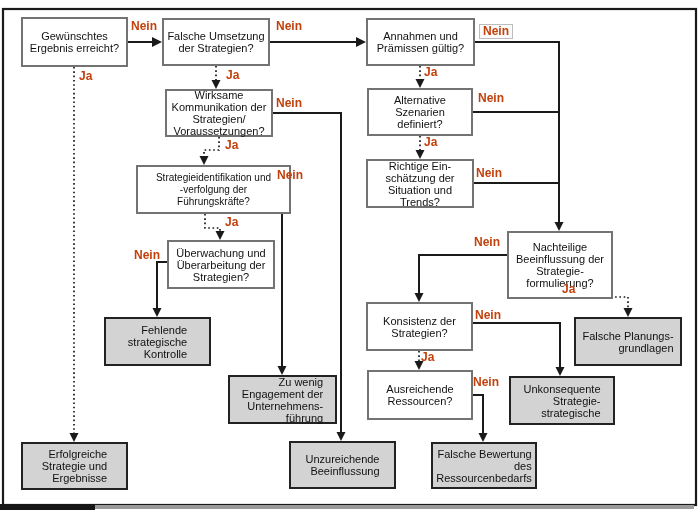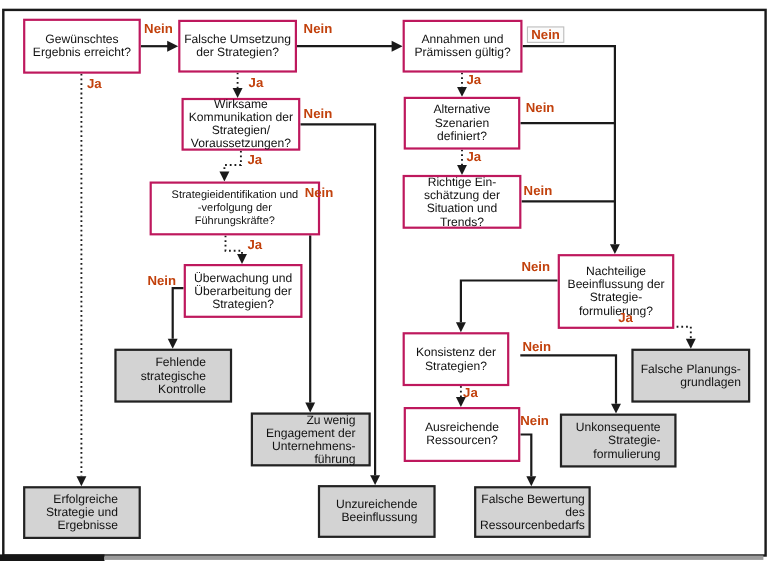--- a/index.html
+++ b/index.html
@@ -8,21 +8,21 @@
     font-family:"Liberation Sans",sans-serif;overflow:hidden;
   }
   svg.wires{position:absolute;left:0;top:0;width:700px;height:513px;}
   .s{stroke:#1a1a1a;stroke-width:2;fill:none;}
   .d{stroke:#1a1a1a;stroke-width:1.7;fill:none;stroke-dasharray:1.6 2.7;}
   .ah{fill:#1a1a1a;stroke:none;}
   .frame{fill:none;stroke:#1a1a1a;stroke-width:2.2;}
   .box{
     position:absolute;box-sizing:border-box;display:flex;align-items:center;justify-content:center;
     text-align:center;white-space:pre-line;font-size:11px;line-height:12px;color:#111;
-    border:2px solid #be185d;background:#fff;padding:1px;
+    border:2px solid #737373;background:#fff;padding:1px;
   }
   .box.result{background:var(--result-box-fill,#d3d3d3);border-color:#222;text-align:right;}
   .box.tight{font-size:10px;line-height:12px;}
   .lbl{
     position:absolute;font-weight:bold;font-size:12px;line-height:12px;color:#c2410c;white-space:nowrap;
   }
   .lbl.boxed{border:1px solid #bdbdbd;background:#fbfbfb;padding:0 3px 1px 3px;}
 </style>
 </head>
 <body>
@@ -132,21 +132,21 @@
 Überarbeitung der
 Strategien?</div>
   <div class="box" style="left:366px;top:159px;width:108px;height:49px">Richtige Ein-
 schätzung der
 Situation und
 Trends?</div>
   <div class="box" style="left:507px;top:231px;width:106px;height:68px">Nachteilige
 Beeinflussung der
 Strategie-
 formulierung?</div>
-  <div class="box" style="left:366px;top:302px;width:97px;height:49px">Konsistenz der
+  <div class="box" style="left:366px;top:302px;width:107px;height:49px">Konsistenz der
 Strategien?</div>
   <div class="box" style="left:367px;top:370px;width:106px;height:50px">Ausreichende
 Ressourcen?</div>
 
   <div class="box result" style="left:104px;top:317px;width:107px;height:49px">Fehlende
 strategische
 Kontrolle</div>
   <div class="box result" style="left:228px;top:375px;width:109px;height:49px">Zu wenig
 Engagement der
 Unternehmens-
@@ -154,21 +154,21 @@
   <div class="box result" style="left:21px;top:442px;width:107px;height:48px">Erfolgreiche
 Strategie und
 Ergebnisse</div>
   <div class="box result" style="left:289px;top:441px;width:107px;height:48px">Unzureichende
 Beeinflussung</div>
   <div class="box result" style="left:431px;top:442px;width:106px;height:47px">Falsche Bewertung
 des
 Ressourcenbedarfs</div>
   <div class="box result" style="left:509px;top:376px;width:106px;height:49px">Unkonsequente
 Strategie-
-formulierung</div>
+strategische</div>
   <div class="box result" style="left:574px;top:317px;width:108px;height:49px">Falsche Planungs-
 grundlagen</div>
 
   <span class="lbl" style="left:131px;top:20px">Nein</span>
   <span class="lbl" style="left:79px;top:70px">Ja</span>
   <span class="lbl" style="left:276px;top:20px">Nein</span>
   <span class="lbl" style="left:226px;top:69px">Ja</span>
   <span class="lbl boxed" style="left:479px;top:24px">Nein</span>
   <span class="lbl" style="left:424px;top:66px">Ja</span>
   <span class="lbl" style="left:478px;top:92px">Nein</span>

